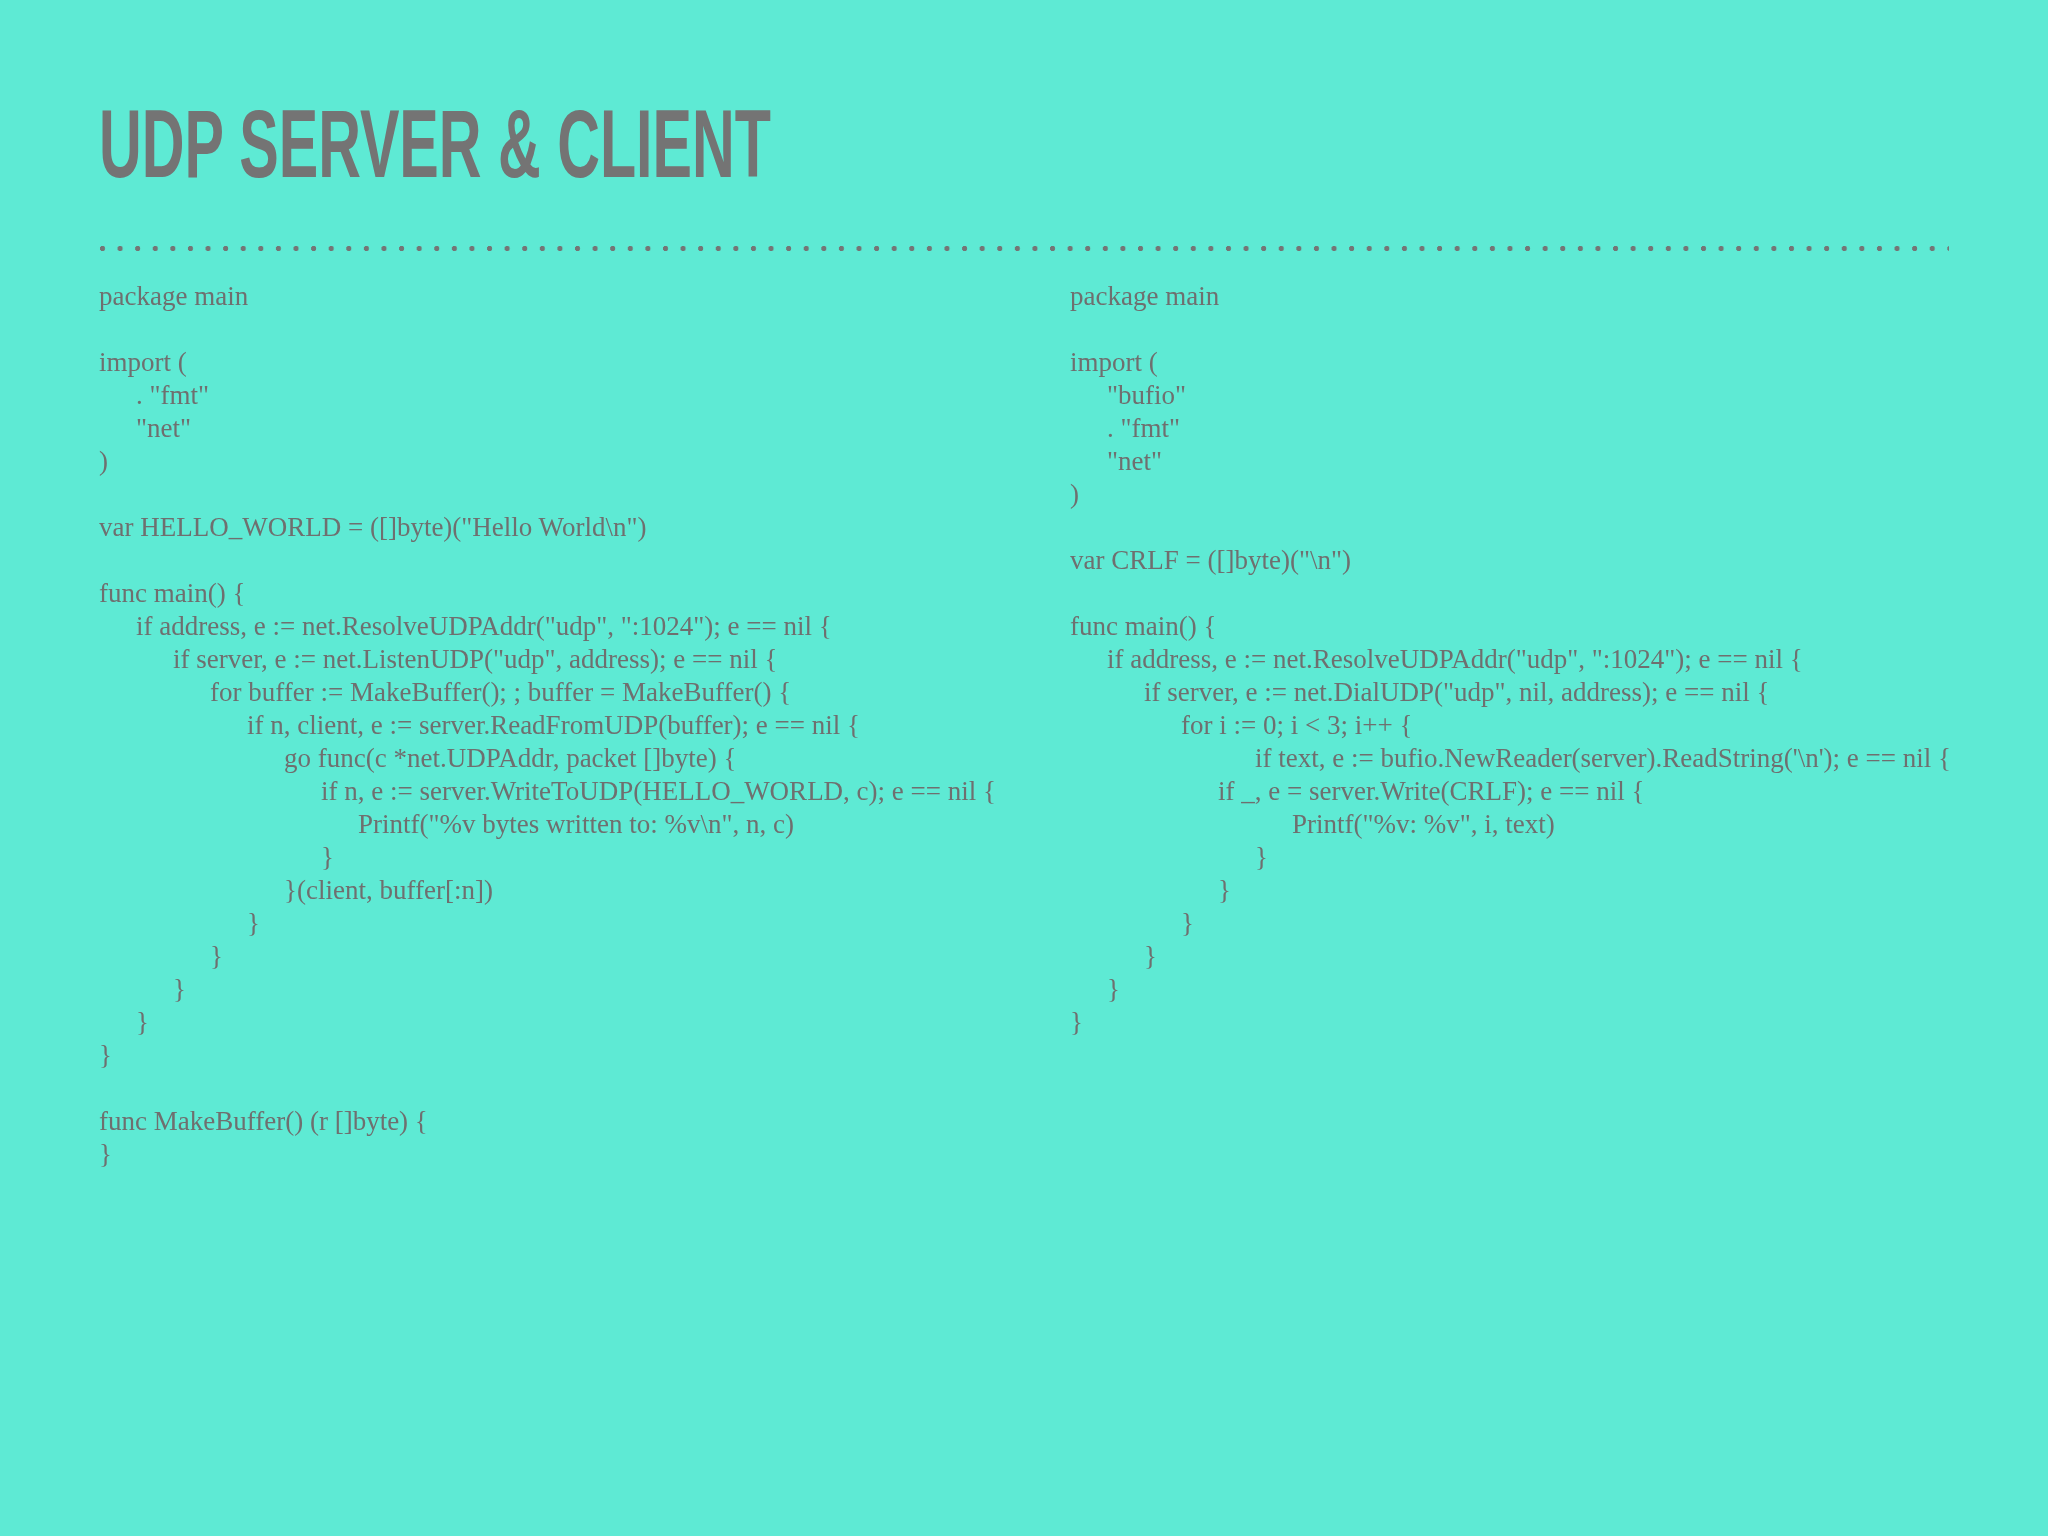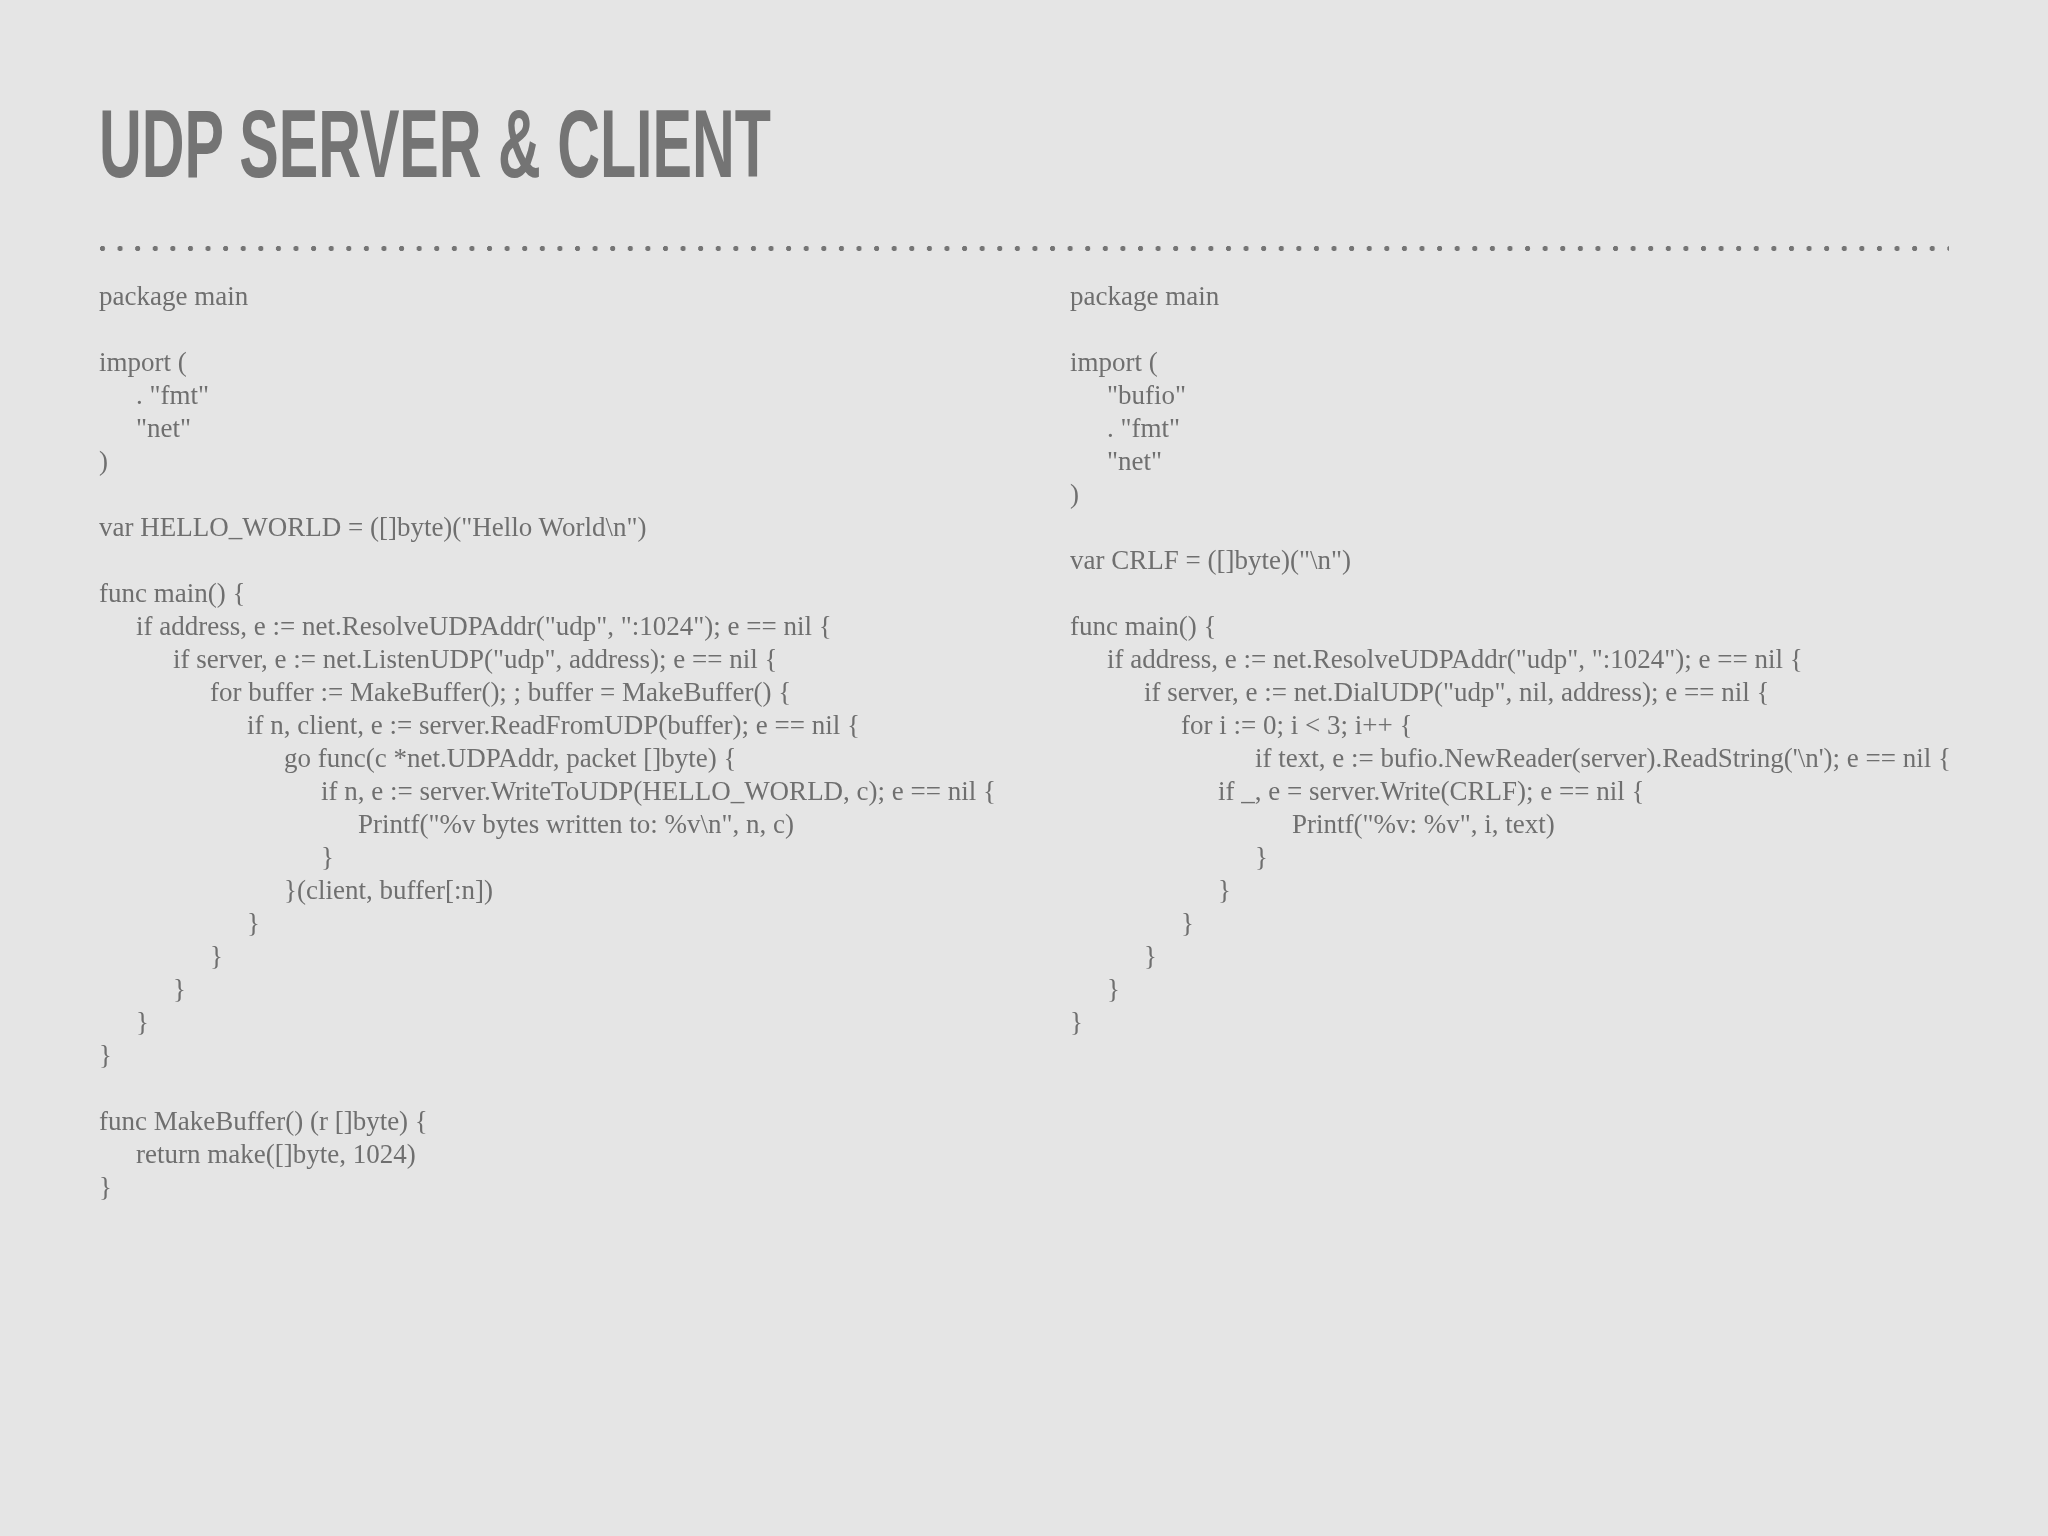--- a/index.html
+++ b/index.html
@@ -10,21 +10,21 @@
     width: 2048px;
     height: 1536px;
     background: #ffffff;
     overflow: hidden;
     position: relative;
     font-family: "Liberation Serif", serif;
   }
   .slide {
     position: absolute;
     inset: 0;
-    background: #e5e5e5;
+    background: #5eead4;
   }
   .title {
     position: absolute;
     left: 99px;
     top: 95px;
     margin: 0;
     font-family: "Liberation Sans", sans-serif;
     font-weight: bold;
     font-size: 97px;
     line-height: 97px;
@@ -87,21 +87,20 @@
       <div class="code-line" style="padding-left: 259px;">Printf("%v bytes written to: %v\n", n, c)</div>
       <div class="code-line" style="padding-left: 222px;">}</div>
       <div class="code-line" style="padding-left: 185px;">}(client, buffer[:n])</div>
       <div class="code-line" style="padding-left: 148px;">}</div>
       <div class="code-line" style="padding-left: 111px;">}</div>
       <div class="code-line" style="padding-left: 74px;">}</div>
       <div class="code-line" style="padding-left: 37px;">}</div>
       <div class="code-line" style="padding-left: 0px;">}</div>
       <div class="code-line" style="padding-left: 0px;"></div>
       <div class="code-line" style="padding-left: 0px;">func MakeBuffer() (r []byte) {</div>
-      <div class="code-line" style="padding-left: 37px;">return make([]byte, 1024)</div>
       <div class="code-line" style="padding-left: 0px;">}</div>
     </div>
 
   <div class="code-col right" id="col-right">
       <div class="code-line" style="padding-left: 0px;">package main</div>
       <div class="code-line" style="padding-left: 0px;"></div>
       <div class="code-line" style="padding-left: 0px;">import (</div>
       <div class="code-line" style="padding-left: 37px;">"bufio"</div>
       <div class="code-line" style="padding-left: 37px;">. "fmt"</div>
       <div class="code-line" style="padding-left: 37px;">"net"</div>

